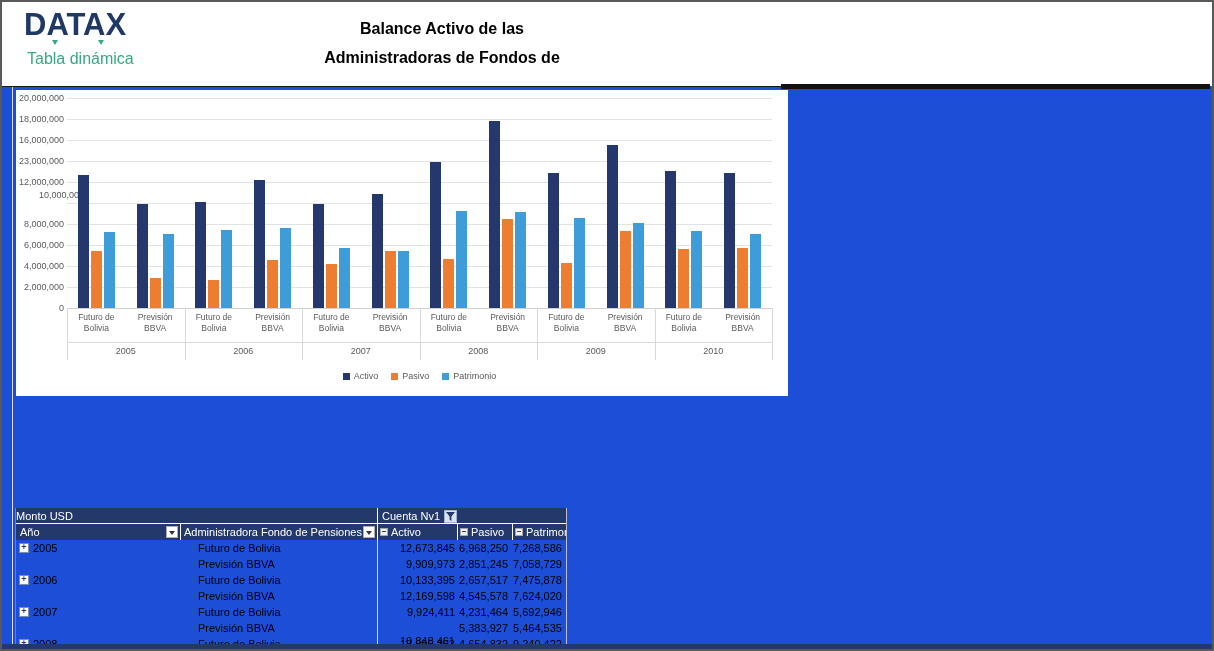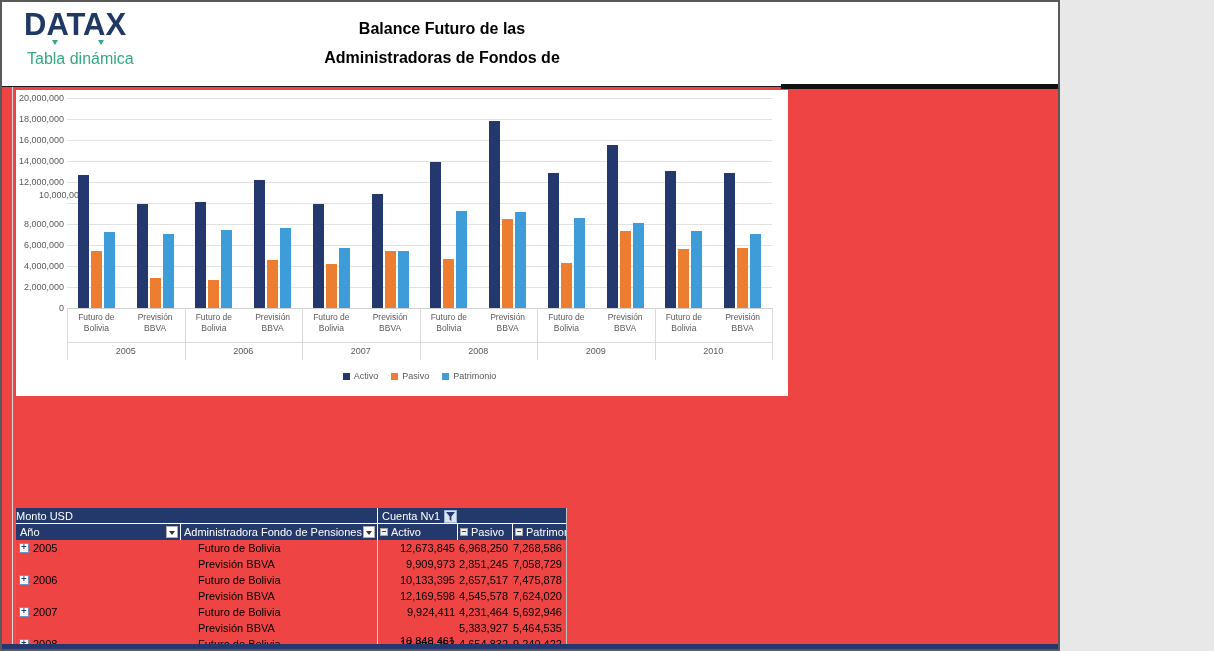--- a/index.html
+++ b/index.html
@@ -1,16 +1,16 @@
 <!DOCTYPE html>
 <html><head>
 <meta charset="utf-8">
 <style>
   html,body{margin:0;padding:0;background:#e8e8e8;font-family:"Liberation Sans",sans-serif;}
-  .screen{position:relative;width:1060px;height:651px;box-sizing:border-box;background:#ef4444;border:2px solid #595959;overflow:hidden;}
+  .screen{position:relative;width:1214px;height:651px;box-sizing:border-box;background:#1d4ed8;border:2px solid #595959;overflow:hidden;}
 
   
   .app-header{position:absolute;left:0;top:0;width:100%;height:84px;background:#ffffff;}
   .logo{position:absolute;left:22px;top:6px;font-size:31px;font-weight:bold;letter-spacing:0px;color:#1F3864;line-height:34px;}
   .logo-accent{position:absolute;width:0;height:0;border-left:3px solid transparent;border-right:3px solid transparent;border-top:5px solid #35A884;}
   .logo-sub{position:absolute;left:25px;top:48px;font-size:16px;color:#35A884;}
   .main-title{position:absolute;left:250px;top:12px;width:380px;text-align:center;font-size:16px;font-weight:bold;color:#000;line-height:29px;}
   .hline-thin{position:absolute;left:0;top:84px;width:779px;height:1px;background:#1a1a1a;}
   .hline-thick{position:absolute;left:779px;top:82px;width:429px;height:5px;background:#111111;}
   .sheet-vline{position:absolute;left:10px;top:85px;width:1px;height:561px;background:#D9D9D9;}
@@ -52,21 +52,21 @@
 <body>
 
 <div class="screen">
 
   <div class="app-header">
     <div class="logo">DATAX</div>
     <div class="logo-accent" style="left:50px;top:38px;"></div>
     <div class="logo-accent" style="left:96px;top:38px;"></div>
     <div class="logo-sub">Tabla dinámica</div>
     <div class="main-title">
-      <div>Balance Futuro de las</div>
+      <div>Balance Activo de las</div>
       <div>Administradoras de Fondos de</div>
     </div>
   </div>
   <div class="hline-thin"></div>
   <div class="hline-thick"></div>
   <div class="sheet-vline"></div>
 
   <div class="chart" id="chart">
     <div class="legend" id="legend">
         <div class="legend-item">
@@ -82,21 +82,21 @@
           <span>Patrimonio</span>
         </div>
       </div>
   <div class="gridline" style="left: 51px; top: 8px; width: 705px;"></div>
       <div class="ytick" style="left: 0px; top: 3px;">20,000,000</div>
       <div class="gridline" style="left: 51px; top: 29px; width: 705px;"></div>
       <div class="ytick" style="left: 0px; top: 24px;">18,000,000</div>
       <div class="gridline" style="left: 51px; top: 50px; width: 705px;"></div>
       <div class="ytick" style="left: 0px; top: 45px;">16,000,000</div>
       <div class="gridline" style="left: 51px; top: 71px; width: 705px;"></div>
-      <div class="ytick" style="left: 0px; top: 66px;">14,000,000</div>
+      <div class="ytick" style="left: 0px; top: 66px;">23,000,000</div>
       <div class="gridline" style="left: 51px; top: 92px; width: 705px;"></div>
       <div class="ytick" style="left: 0px; top: 87px;">12,000,000</div>
       <div class="gridline" style="left: 51px; top: 113px; width: 705px;"></div>
       <div class="ytick" style="left: 0px; top: 100px; margin-left: 20px;">10,000,000</div>
       <div class="gridline" style="left: 51px; top: 134px; width: 705px;"></div>
       <div class="ytick" style="left: 0px; top: 129px;">8,000,000</div>
       <div class="gridline" style="left: 51px; top: 155px; width: 705px;"></div>
       <div class="ytick" style="left: 0px; top: 150px;">6,000,000</div>
       <div class="gridline" style="left: 51px; top: 176px; width: 705px;"></div>
       <div class="ytick" style="left: 0px; top: 171px;">4,000,000</div>

